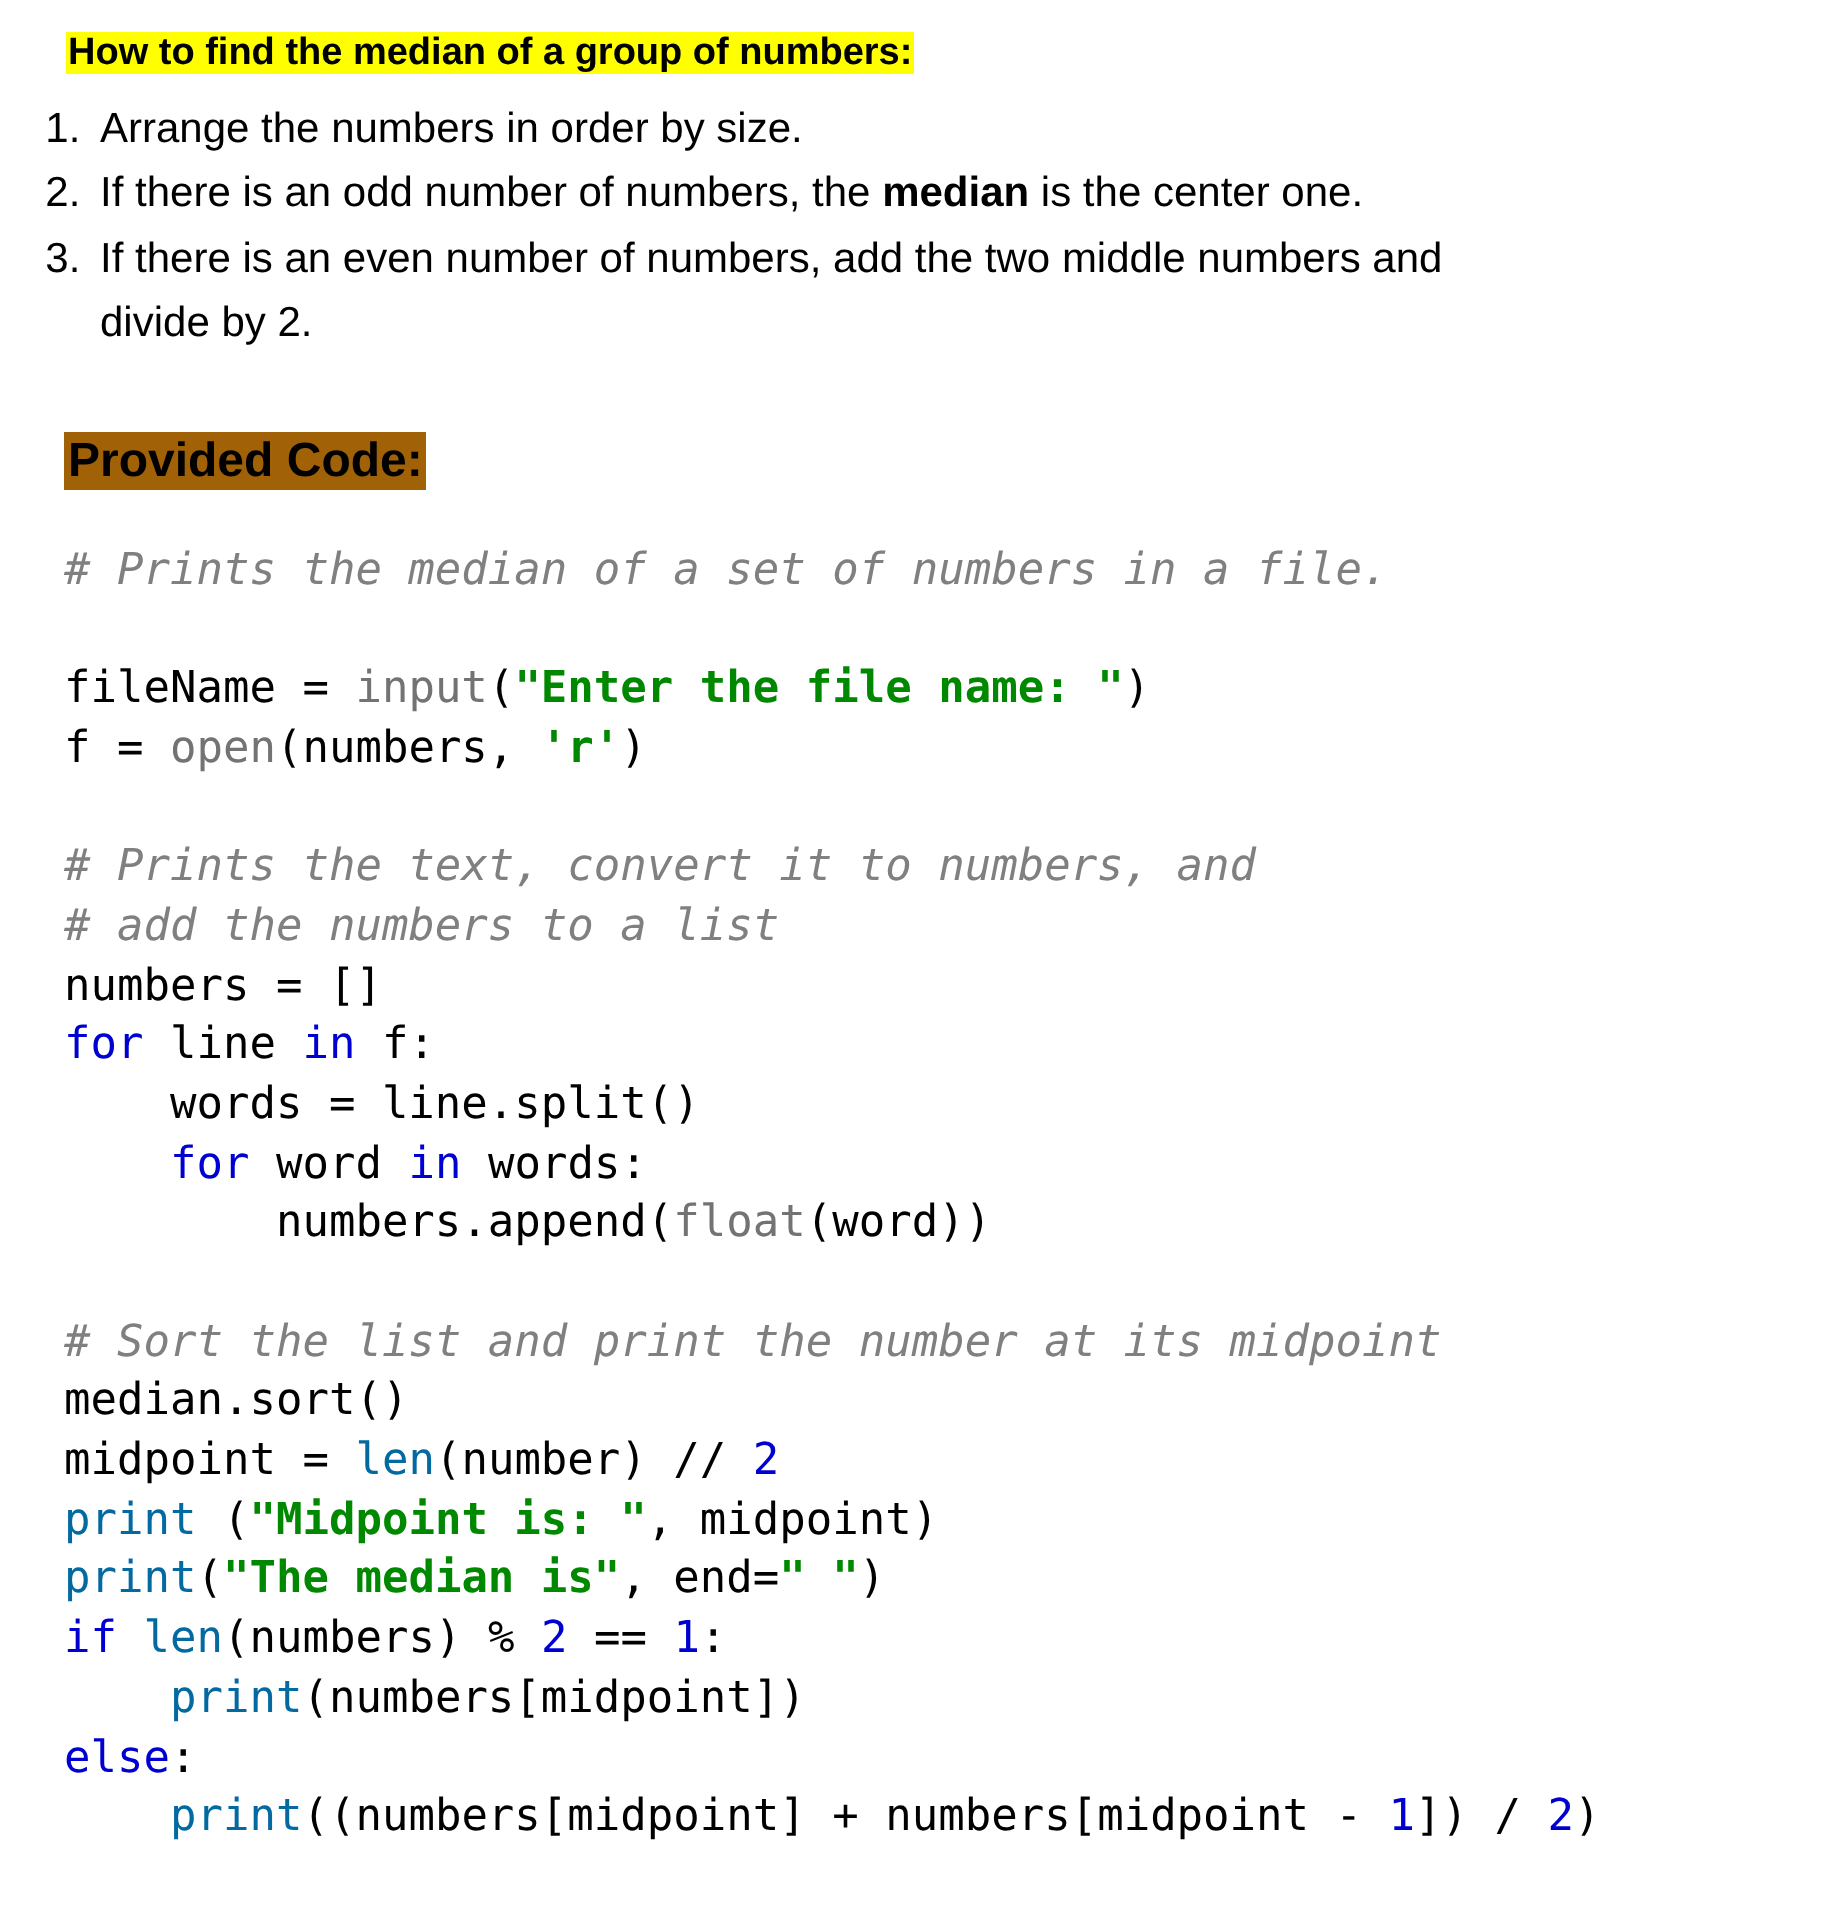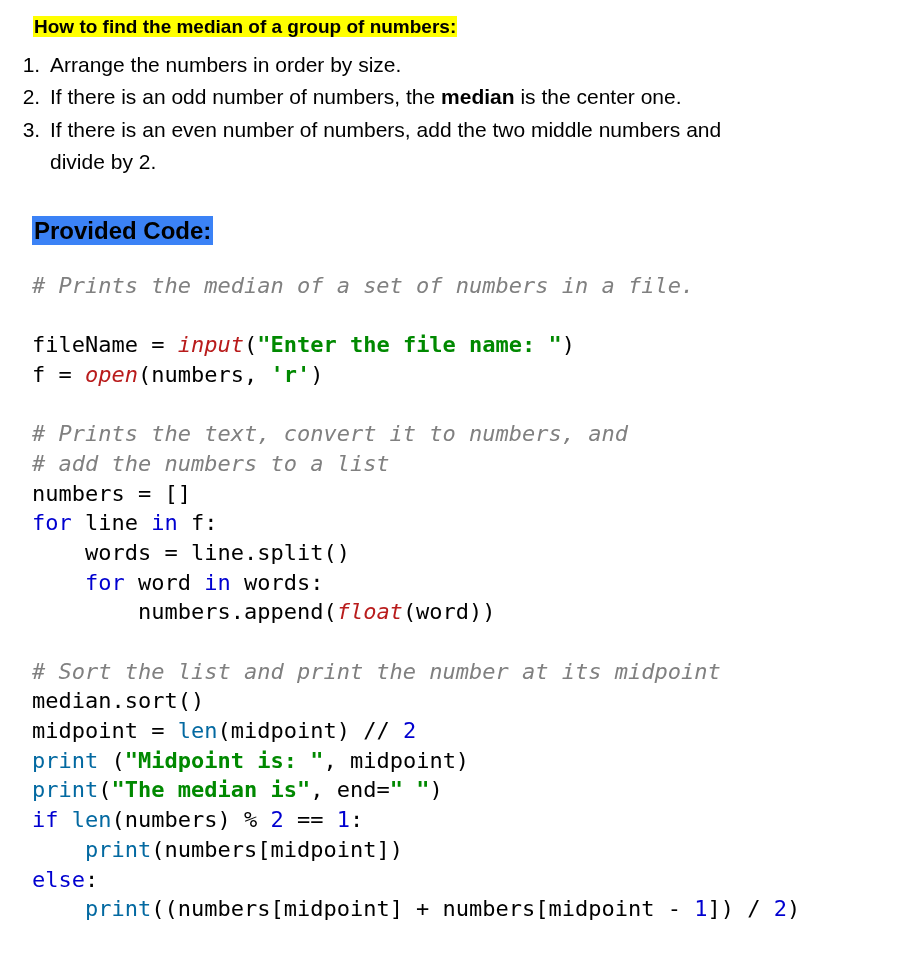--- a/index.html
+++ b/index.html
@@ -37,38 +37,38 @@
   }
   ol.median-steps strong {
     font-weight: 700;
   }
 
   .section-green-wrap {
     margin: 38px 0 0 14px;
   }
   .section-green {
     display: inline;
-    background: #3b82f6;
+    background: #a16207;
     color: #000;
     font-weight: 700;
     font-size: 24px;
     font-family: Tahoma, Verdana, Arial, sans-serif;
     padding: 1px 2px;
   }
 
   pre.code {
     margin: 26px 0 0 14px;
     font-family: Consolas, "DejaVu Sans Mono", Menlo, monospace;
     font-size: 22px;
     line-height: 1.35;
     white-space: pre;
     color: #000;
   }
   .c-comment { color: #808080; font-style: italic; margin-top: 28px; }
-  .c-builtin { color: #b91c1c; font-style: italic; }         
+  .c-builtin { color: #737373; }         
   .c-string  { color: #008900; font-weight: 700; }
   .c-keyword { color: #0000d0; font-weight: 400; }  
   .c-funcblue{ color: #0369a1; }         
   .c-num     { color: #0000d0; }
 </style>
 </head>
 <body>
 
 <div class="page">
 
@@ -100,21 +100,21 @@
 <span class="c-comment"># Prints the text, convert it to numbers, and</span>
 <span class="c-comment"># add the numbers to a list</span>
 <span>numbers = []</span>
 <span class="c-keyword">for</span><span> line </span><span class="c-keyword">in</span><span> f:</span>
 <span>    words = line.split()</span>
 <span>    </span><span class="c-keyword">for</span><span> word </span><span class="c-keyword">in</span><span> words:</span>
 <span>        numbers.append(</span><span class="c-builtin">float</span><span>(word))</span>
 
 <span class="c-comment"># Sort the list and print the number at its midpoint</span>
 <span>median.sort()</span>
-<span>midpoint = </span><span class="c-funcblue">len</span><span>(midpoint) // </span><span class="c-num">2</span>
+<span>midpoint = </span><span class="c-funcblue">len</span><span>(number) // </span><span class="c-num">2</span>
 <span class="c-funcblue">print</span><span> (</span><span class="c-string">"Midpoint is: "</span><span>, midpoint)</span>
 <span class="c-funcblue">print</span><span>(</span><span class="c-string">"The median is"</span><span>, end=</span><span class="c-string">" "</span><span>)</span>
 <span class="c-keyword">if</span><span> </span><span class="c-funcblue">len</span><span>(numbers) % </span><span class="c-num">2</span><span> == </span><span class="c-num">1</span><span>:</span>
 <span>    </span><span class="c-funcblue">print</span><span>(numbers[midpoint])</span>
 <span class="c-keyword">else</span><span>:</span>
 <span>    </span><span class="c-funcblue">print</span><span>((numbers[midpoint] + numbers[midpoint - </span><span class="c-num">1</span><span>]) / </span><span class="c-num">2</span><span>)</span></pre>
 
 </div>
 
 </body></html>

